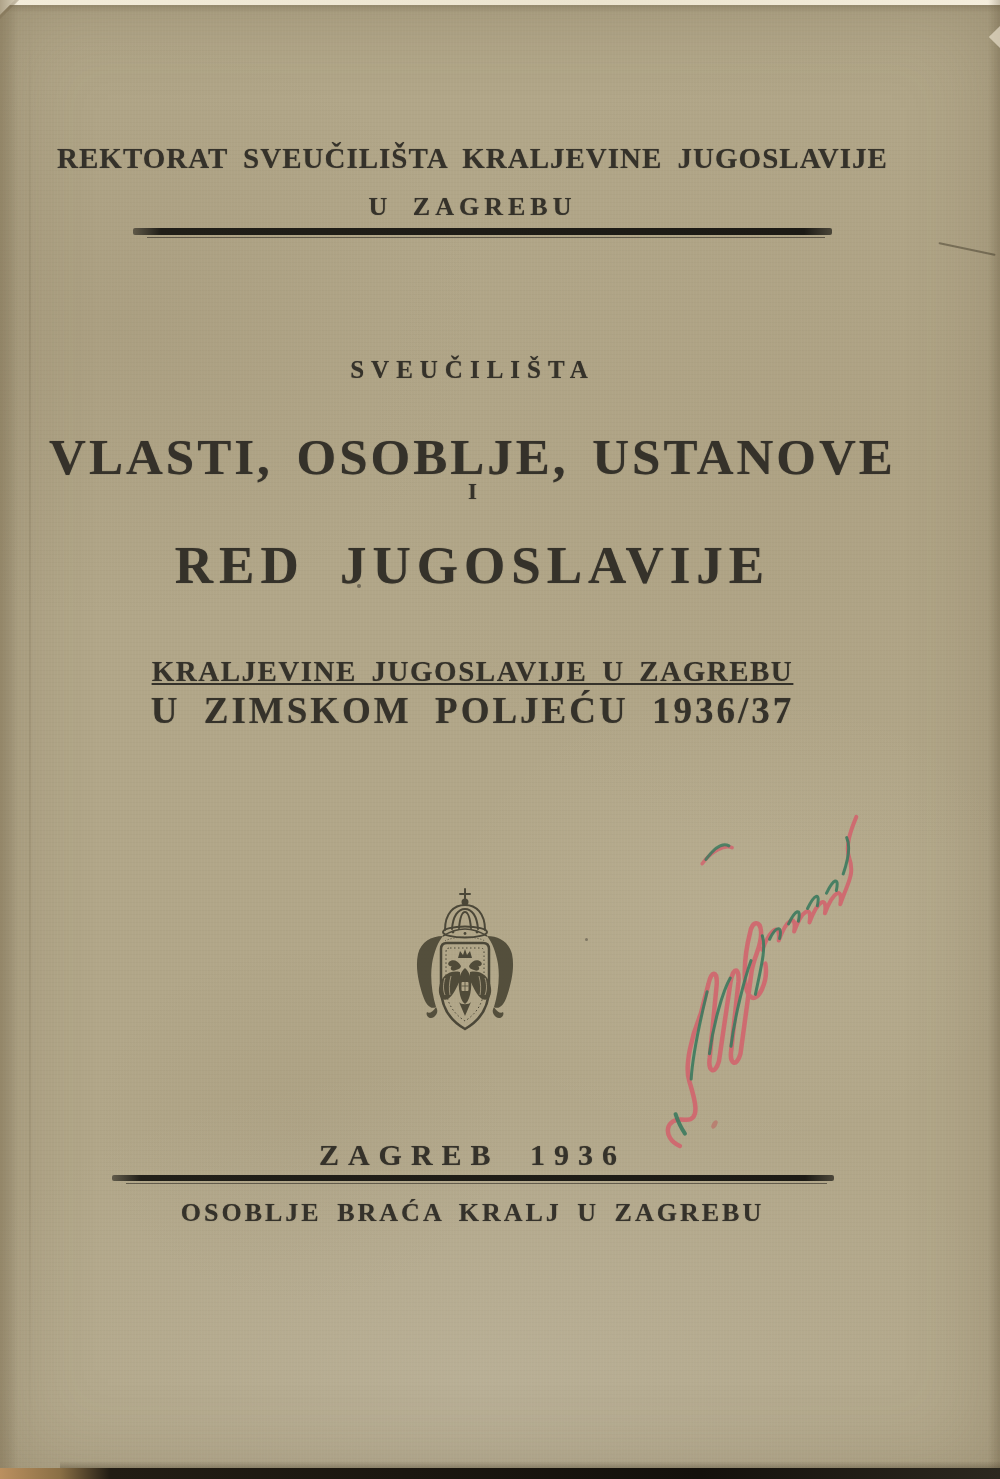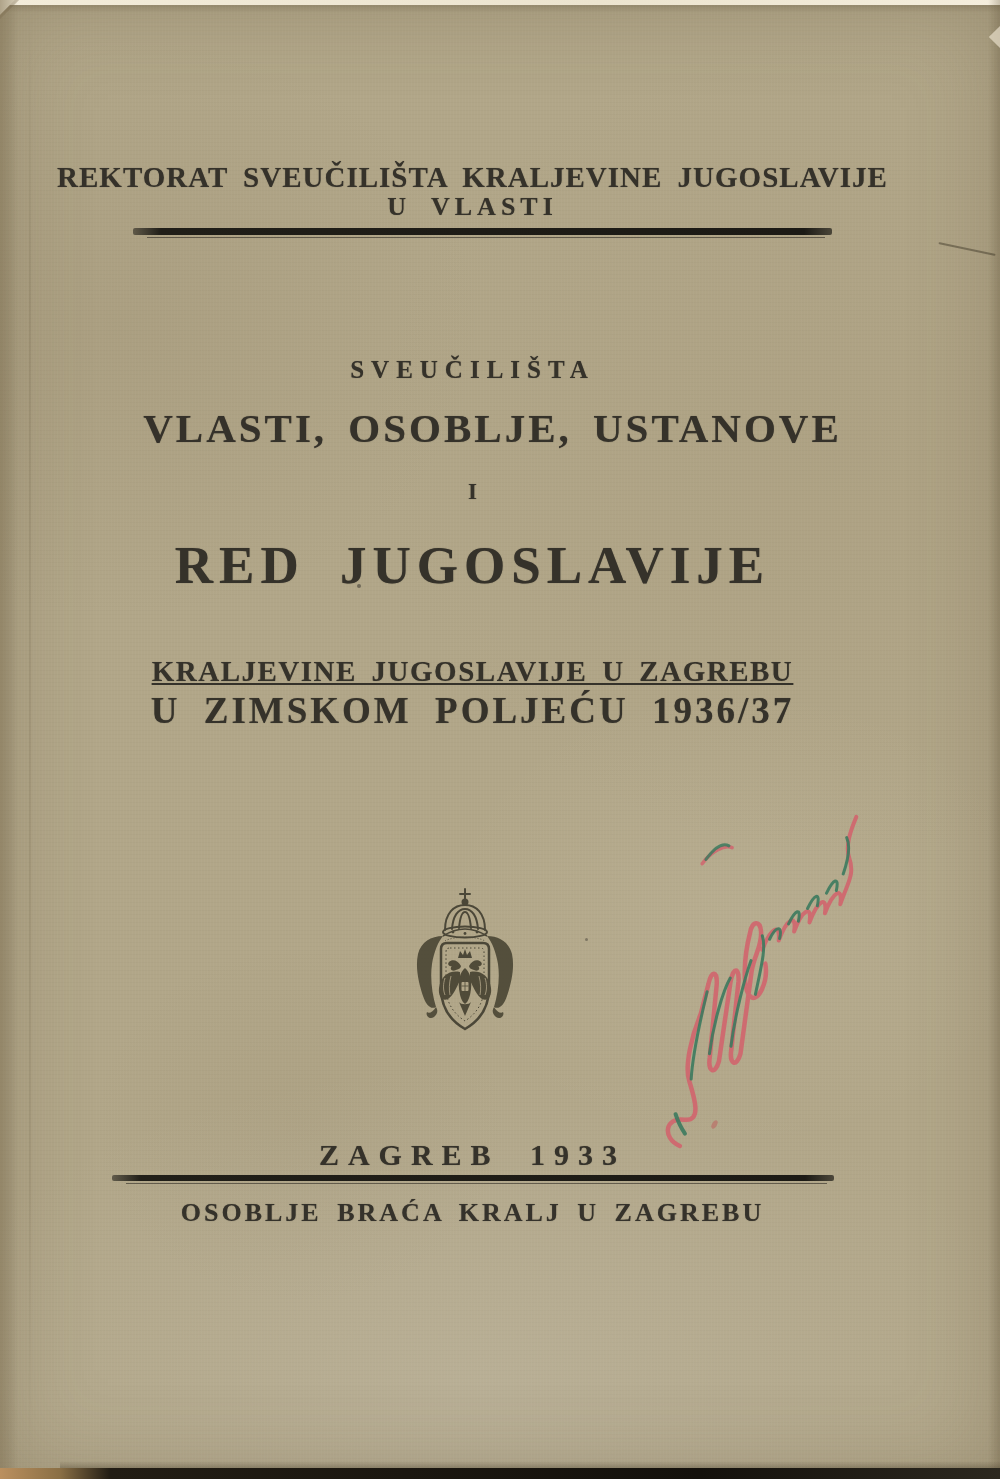--- a/index.html
+++ b/index.html
@@ -13,24 +13,24 @@
       radial-gradient(520px 420px at 12% 22%, rgba(125,108,78,0.13), transparent 70%),
       radial-gradient(430px 330px at 74% 62%, rgba(236,229,206,0.10), transparent 70%),
       radial-gradient(300px 260px at 30% 76%, rgba(120,105,75,0.08), transparent 70%),
       repeating-linear-gradient(90deg, rgba(255,255,255,0.028) 0 1px, rgba(0,0,0,0) 1px 3px),
       repeating-linear-gradient(0deg, rgba(80,70,50,0.03) 0 1px, rgba(0,0,0,0) 1px 4px);
     box-shadow: inset 0 0 90px rgba(88,76,52,0.28);
   }
   .content{position:absolute;left:0;top:0;width:945px;height:100%;}
   .tline{position:absolute;left:0;width:100%;text-align:center;color:#2e2b25;
          font-weight:700;white-space:nowrap;text-shadow:0 0 1px rgba(46,43,37,0.55);opacity:.94;}
-  .hdr1{top:161px;font-size:29px;letter-spacing:1px;word-spacing:7px;}
+  .hdr1{top:142px;font-size:29px;letter-spacing:1px;word-spacing:7px;}
   .hdr2{top:192px;font-size:26px;letter-spacing:5px;word-spacing:9px;}
   .pre {top:356px;font-size:25px;letter-spacing:7px;}
-  .t1  {top:404px;font-size:41px;letter-spacing:3px;word-spacing:8px;padding-left:20px;}
+  .t1  {top:428px;font-size:51px;letter-spacing:3px;word-spacing:8px;}
   .conj{top:479px;font-size:23px;}
   .main{top:535px;font-size:53px;letter-spacing:6px;word-spacing:16px;}
   .loc1{top:614px;font-size:25px;letter-spacing:5px;word-spacing:9px;}
   .loc2{top:655px;font-size:29px;letter-spacing:1.5px;word-spacing:6px;text-decoration:underline;}
   .sem {top:689px;font-size:37px;letter-spacing:3px;word-spacing:11px;}
   .city{top:1138px;font-size:30px;letter-spacing:9px;word-spacing:14px;}
   .prnt{top:1198px;font-size:26px;letter-spacing:3px;word-spacing:6px;}
   .rule{position:absolute;background:linear-gradient(to right, rgba(32,30,24,.55), #201e18 4%, #1c1a15 96%, rgba(32,30,24,.7));border-radius:2px;}
   .rule-top{left:133px;top:228px;width:699px;height:7px;}
   .rule-top::after, .rule-bottom::after{content:"";position:absolute;left:2%;right:1%;bottom:-3px;height:1.5px;background:rgba(32,30,24,.55);}
@@ -53,21 +53,21 @@
   .speck3{position:absolute;left:585px;top:938px;width:3px;height:3px;border-radius:50%;background:rgba(46,43,37,.4);}
   .fold-tl{position:absolute;left:0;top:0;width:46px;height:46px;background:linear-gradient(135deg,#d8cfb8 0 10px,rgba(120,104,74,.35) 11px 13px,rgba(0,0,0,0) 14px);}
 </style>
 </head>
 <body>
 
 <div class="scan">
 
   <div class="content">
     <div class="tline hdr1">REKTORAT SVEUČILIŠTA KRALJEVINE JUGOSLAVIJE</div>
-    <div class="tline hdr2">U VLASTI</div>
+    <div class="tline hdr2">U ZAGREBU</div>
     <div class="rule rule-top"></div>
 
     <div class="tline pre">SVEUČILIŠTA</div>
     <div class="tline t1">VLASTI, OSOBLJE, USTANOVE</div>
     <div class="tline conj">I</div>
     <div class="tline main">RED JUGOSLAVIJE</div>
     <div class="tline loc2">KRALJEVINE JUGOSLAVIJE U ZAGREBU</div>
     <div class="tline sem">U ZIMSKOM POLJEĆU 1936/37</div>
 
     <svg class="crest" viewBox="0 0 124 158" aria-hidden="true">
@@ -101,21 +101,21 @@
         <path d="M57 86 C46 84 38 90 36 102 C35 110 39 116 45 113 C50 110 54 101 57 94 Z"></path>
         <path d="M67 86 C78 84 86 90 88 102 C89 110 85 116 79 113 C74 110 70 101 67 94 Z"></path>
         <path d="M62 82 C57 86 55 94 56 103 C57 111 59 116 62 118 C65 116 67 111 68 103 C69 94 67 86 62 82 Z"></path>
         <path d="M56 116 L62 130 L68 116 C66 119 58 119 56 116 Z"></path>
       </g>
       <rect x="58.5" y="96" width="7" height="9" rx="1" fill="#b2a689"></rect>
       <path d="M58.5 100 h7 M62 96 v9" stroke="#403c2c" stroke-width="0.8"></path>
       <path d="M42 92 C40 98 40 104 42 109 M48 90 C46 97 46 104 47 109 M82 92 C84 98 84 104 82 109 M76 90 C78 97 78 104 77 109" stroke="#b2a689" stroke-width="0.8" fill="none"></path>
     </svg>
 
-    <div class="tline city">ZAGREB 1933</div>
+    <div class="tline city">ZAGREB 1936</div>
     <div class="rule rule-bottom"></div>
     <div class="tline prnt">OSOBLJE BRAĆA KRALJ U ZAGREBU</div>
   </div>
 
   <svg class="sig" viewBox="0 0 244 352" aria-hidden="true">
     <g fill="none" stroke-linecap="round" stroke-linejoin="round" transform="rotate(-4 122 176)">
       <path stroke="#d2606b" stroke-width="4.5" opacity="0.85" d="M30 342 C12 332 18 312 36 316 C54 320 48 295 44 278 C40 262 50 232 60 212 L70 182 C74 168 80 170 78 184 L66 256 C63 270 70 274 75 260 L92 182 C96 166 102 168 100 182 L88 250 C85 264 92 268 97 254 L114 172 C118 156 126 148 126 134 C126 122 118 122 115 134 C107 158 103 190 111 198 C118 205 130 184 128 166"></path>
       <path stroke="#d2606b" stroke-width="4" opacity="0.85" d="M126 152 C136 130 146 126 143 144 C153 122 163 118 159 136 C169 114 179 110 175 128 C185 106 195 102 191 120 C201 98 211 94 207 112 C215 92 224 84 219 66 C216 54 222 40 229 26"></path>
       <path stroke="#d2606b" stroke-width="3.5" opacity="0.8" d="M72 62 C82 50 96 44 103 48"></path>
       <path stroke="#3c7a5e" stroke-width="3" opacity="0.9" d="M46 276 C50 246 60 216 68 190 M66 252 C72 222 84 190 92 178 M88 246 C94 216 106 180 114 162 M116 196 C124 168 130 150 127 138 M134 142 C142 128 148 130 144 142 M154 128 C162 114 168 112 164 126 M174 114 C182 100 188 98 184 112 M194 100 C202 86 208 84 204 98 M212 82 C218 68 221 54 218 46"></path>

